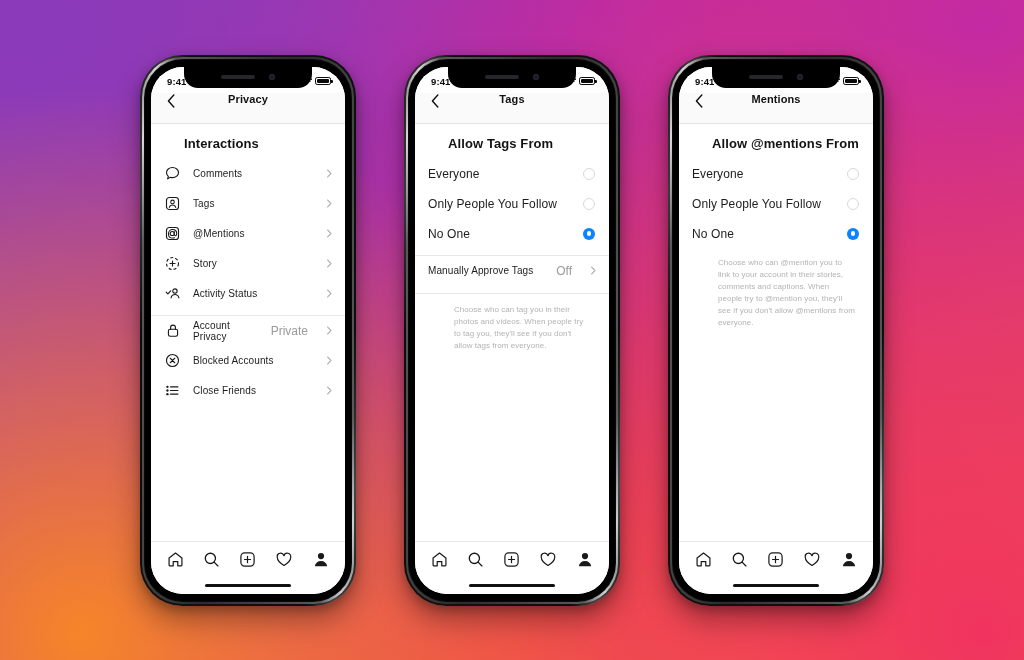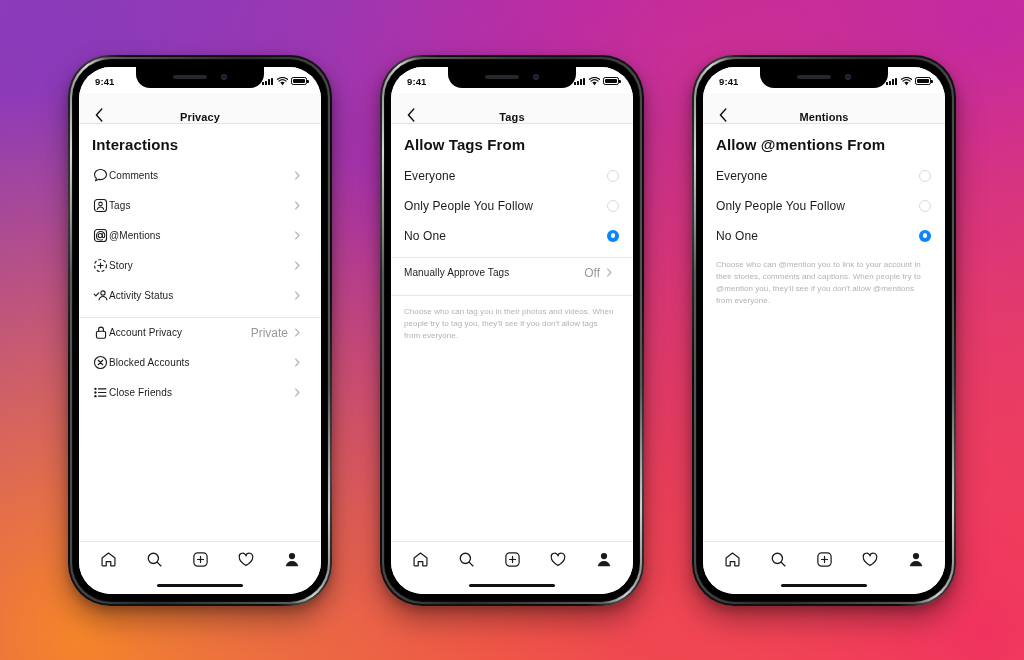--- a/index.html
+++ b/index.html
@@ -26,21 +26,21 @@
     inset: 0;
     display: flex;
     align-items: center;
     justify-content: center;
     gap: 48px;
   }
 
   
   .phone {
     position: relative;
-    width: 264px;
+    width: 216px;
     height: 551px;
     border-radius: 42px;
     background: linear-gradient(100deg, #1a1a1a 0%, #3a3a3a 8%, #0d0d0d 16%, #111 50%, #0d0d0d 84%, #454545 93%, #1a1a1a 100%);
     padding: 5px;
     box-shadow: 0 14px 28px rgba(0,0,0,.34), 0 4px 10px rgba(0,0,0,.22);
     flex: 0 0 auto;
   }
   .phone::before {
     content: "";
     position: absolute;
@@ -150,21 +150,21 @@
   }
   .batt span { display: block; height: 100%; width: 100%; background: #0a0a0a; border-radius: 1px; }
 
   
   .navbar {
     flex: 0 0 auto;
     height: 31px;
     background: #fafafa;
     border-bottom: 1px solid #e4e4e4;
     display: flex;
-    align-items: flex-end;
+    align-items: flex-start;
     position: relative;
     padding: 0 12px;
   }
   .back {
     width: 16px; height: 16px;
     display: flex; align-items: center; justify-content: center;
     cursor: pointer;
   }
   .back svg { display: block; }
   .nav-title {
@@ -179,33 +179,34 @@
   }
 
   
   .content {
     flex: 1 1 auto;
     background: #fff;
     overflow: hidden;
   }
 
   .section-head {
-    font-size: 15px;
+    font-size: 13px;
     font-weight: bold;
     color: #121212;
     padding: 12px 13px 8px 13px;
     letter-spacing: .1px;
+    margin-left: 20px;
   }
 
   .row {
     display: flex;
     align-items: center;
     min-height: 30px;
-    padding: 0 19px 0 13px;
-    gap: 0;
+    padding: 0 11px 0 13px;
+    gap: 12px;
     cursor: pointer;
   }
   .row .ico {
     width: 17px; height: 17px;
     flex: 0 0 17px;
     display: flex; align-items: center; justify-content: center;
     color: #1a1a1a;
   }
   .row .ico svg { display: block; }
   .row .label {
@@ -264,20 +265,21 @@
     border-radius: 50%;
     background: #fff;
   }
 
   .footnote {
     font-size: 8px;
     line-height: 1.5;
     color: #b3b3b3;
     padding: 10px 18px 0 13px;
     letter-spacing: .05px;
+    margin-left: 26px;
   }
 
   .sub-divider {
     height: 1px;
     background: #e8e8e8;
     margin-top: 7px;
   }
 
   
   .tabbar {

